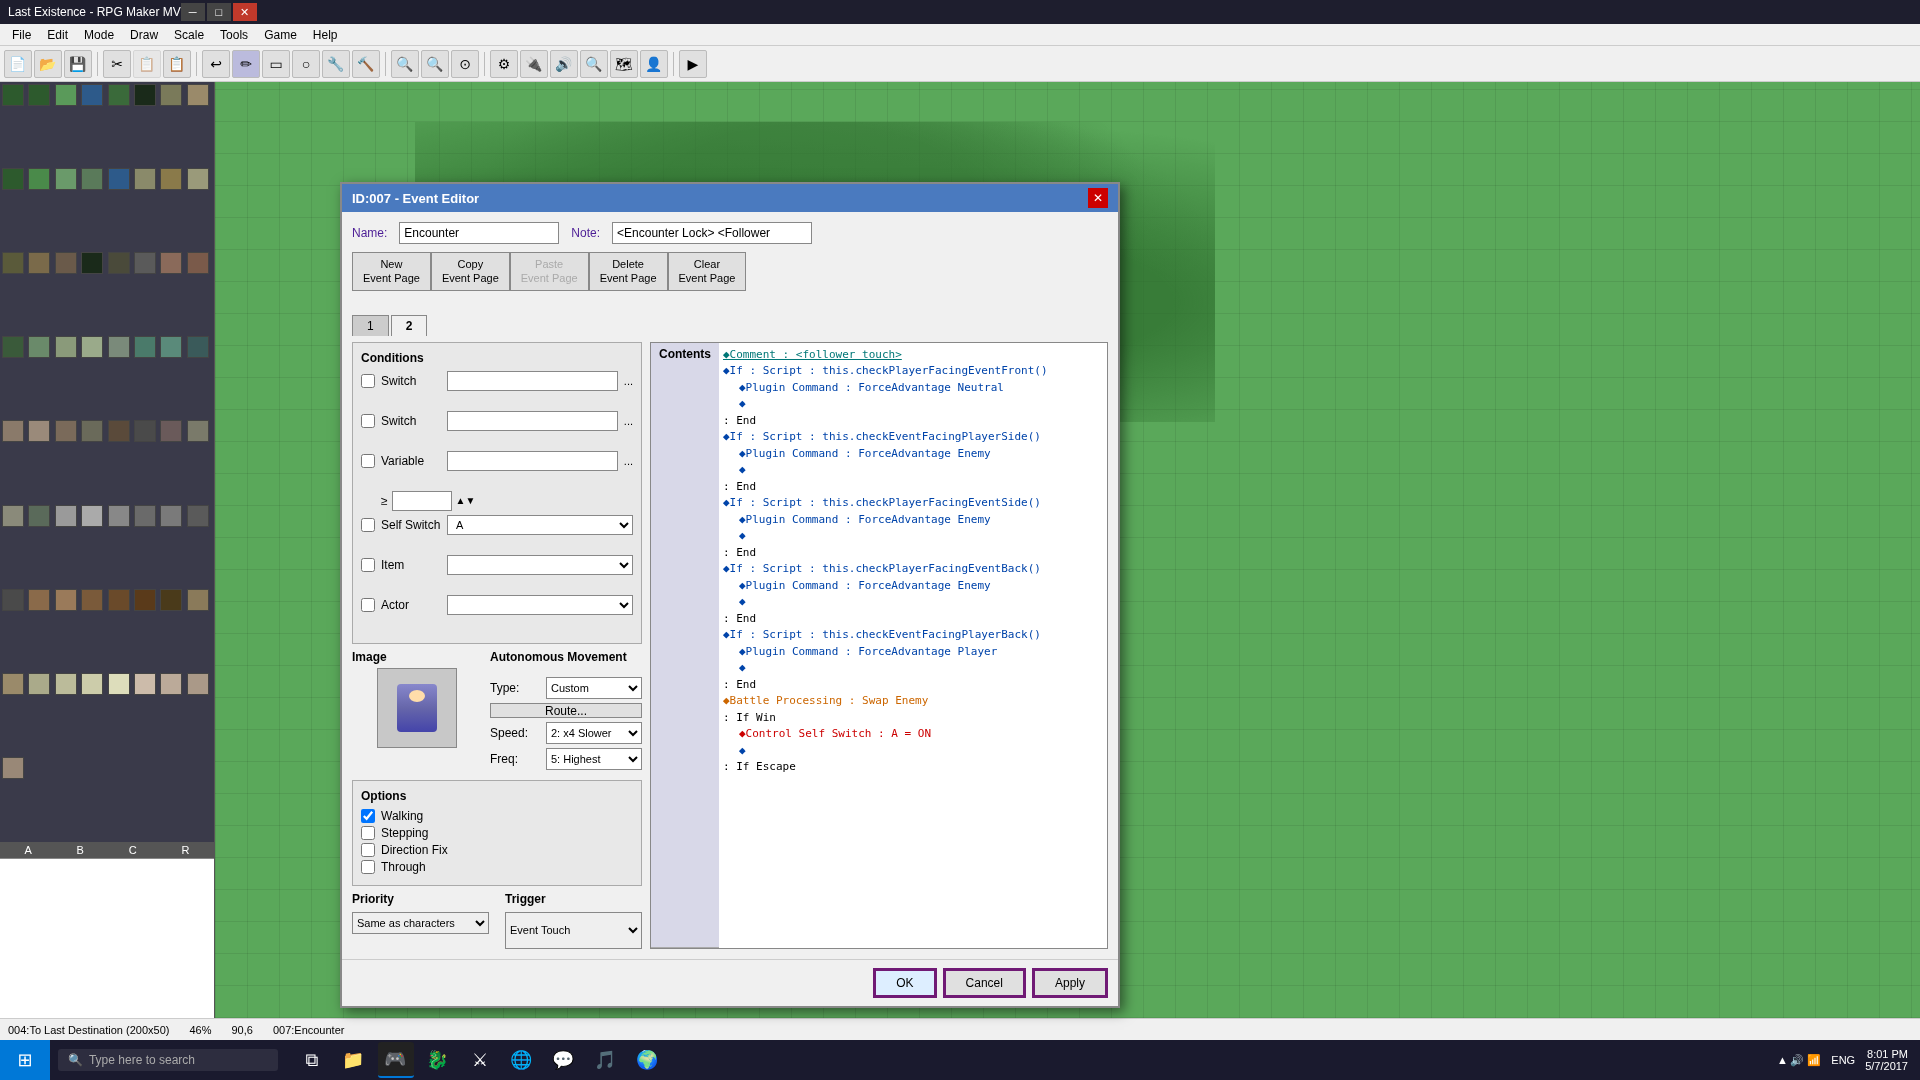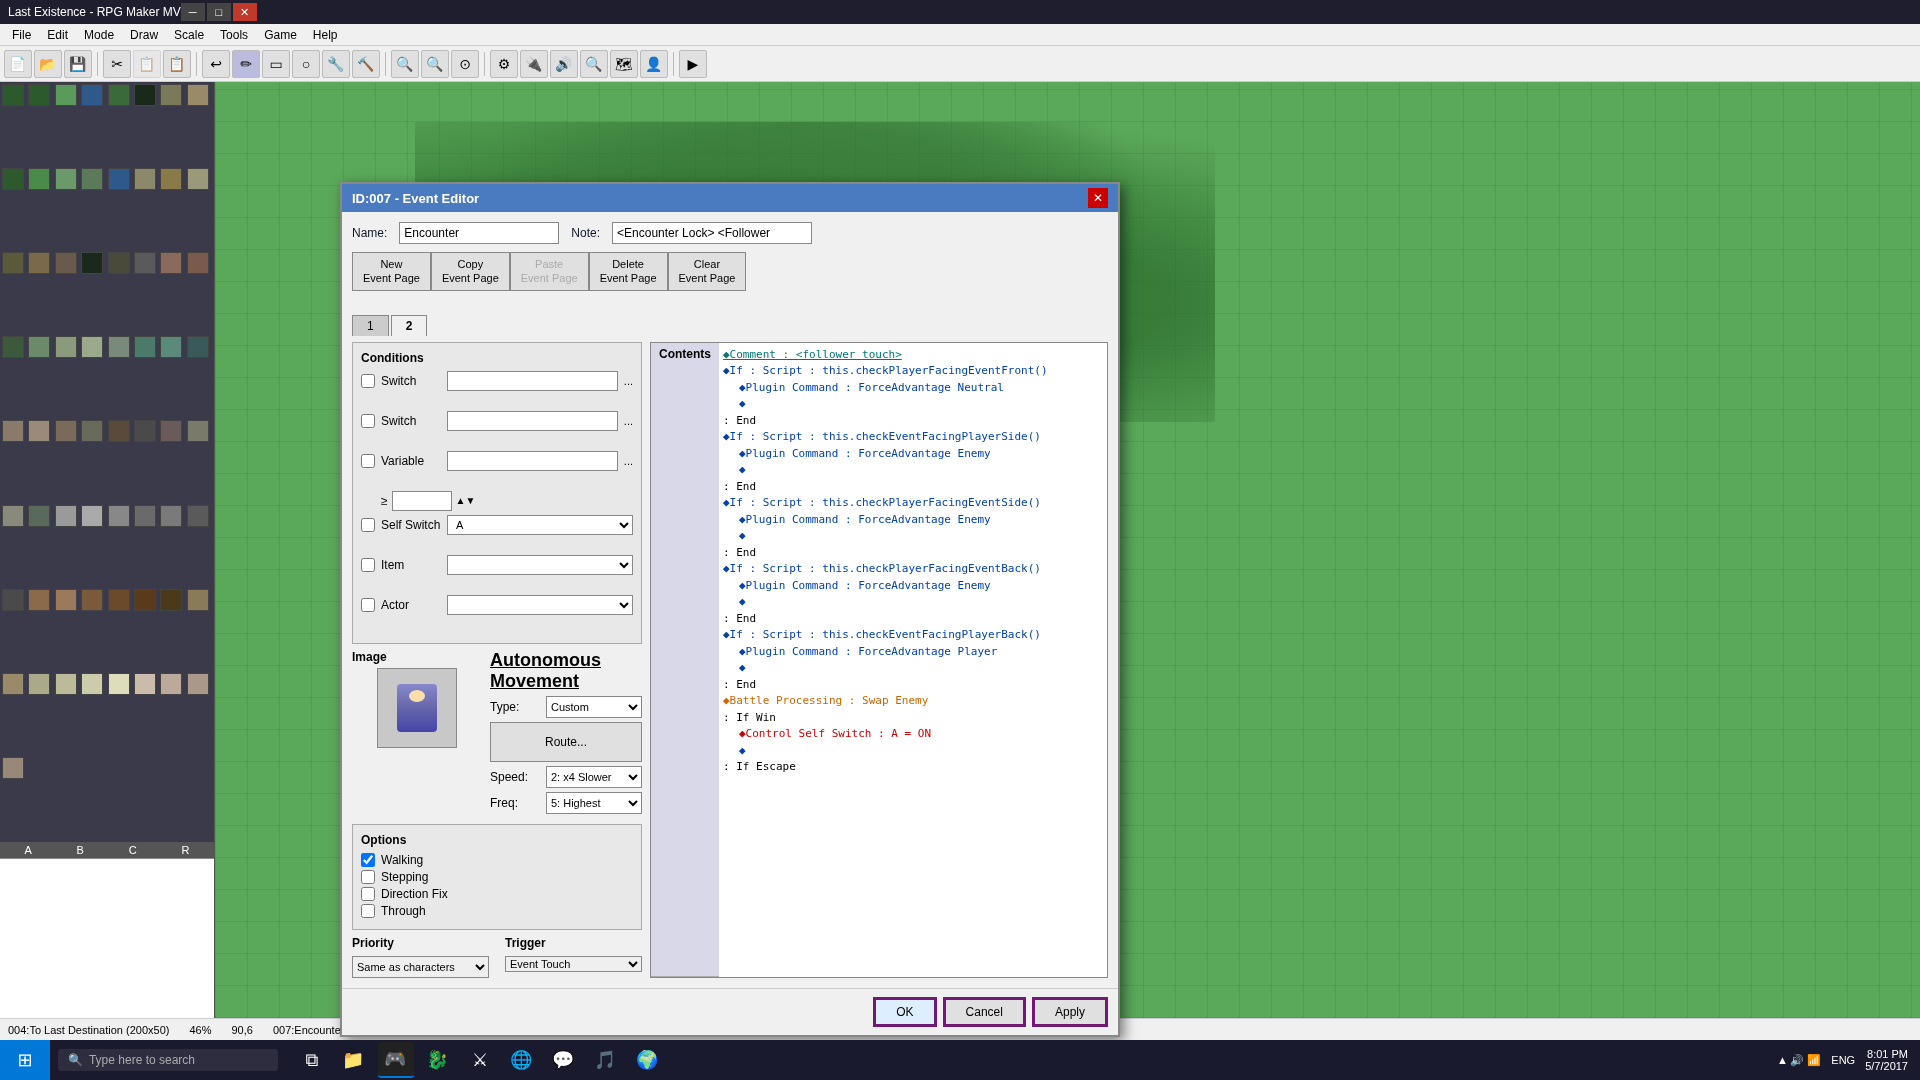--- a/index.html
+++ b/index.html
@@ -273,21 +273,21 @@
 
     
     .name-row {
       display: flex;
       align-items: center;
       gap: 12px;
       margin-bottom: 8px;
     }
     .label {
       font-size: 12px;
-      color: #0f172a;
+      color: #4c1d95;
     }
     .text-input {
       height: 22px;
       border: 1px solid #888;
       background: white;
       padding: 0 4px;
       font-size: 12px;
     }
 
     
@@ -420,45 +420,44 @@
       margin: 0 auto;
       display: flex;
       align-items: center;
       justify-content: center;
       cursor: pointer;
     }
     .movement-panel {
       flex: 1;
     }
     .movement-label {
-      font-size: 18px;
+      font-size: 12px;
       font-weight: bold;
-      margin-bottom: 4px;
-      text-decoration: underline;
+      margin-bottom: 13px;
     }
     .move-row {
       display: flex;
       align-items: center;
       gap: 6px;
       margin-bottom: 4px;
     }
     .move-label {
       font-size: 12px;
       width: 50px;
     }
     .move-select {
       flex: 1;
       height: 22px;
       border: 1px solid #888;
       background: white;
       font-size: 11px;
     }
     .route-btn {
       width: 100%;
-      height: 40px;
+      height: 15px;
       background: #e0e0e0;
       border: 1px solid #888;
       cursor: pointer;
       font-size: 12px;
       margin-bottom: 4px;
     }
 
     
     .opt-row {
       display: flex;
@@ -875,21 +874,21 @@
                   <div class="panel-title">Priority</div>
                   <select style="width:100%;height:22px;border:1px solid #888;font-size:11px;">
                     <option>Below characters</option>
                     <option selected="">Same as characters</option>
                     <option>Above characters</option>
                   </select>
                 </div>
 
                 <div class="trig-panel">
                   <div class="panel-title">Trigger</div>
-                  <select style="width:100%;height:16px;border:1px solid #888;font-size:11px;">
+                  <select style="width:100%;height:37px;border:1px solid #888;font-size:11px;">
                     <option>Action Button</option>
                     <option>Player Touch</option>
                     <option selected="">Event Touch</option>
                     <option>Autorun</option>
                     <option>Parallel</option>
                   </select>
                 </div>
               </div>
 
             </div>

